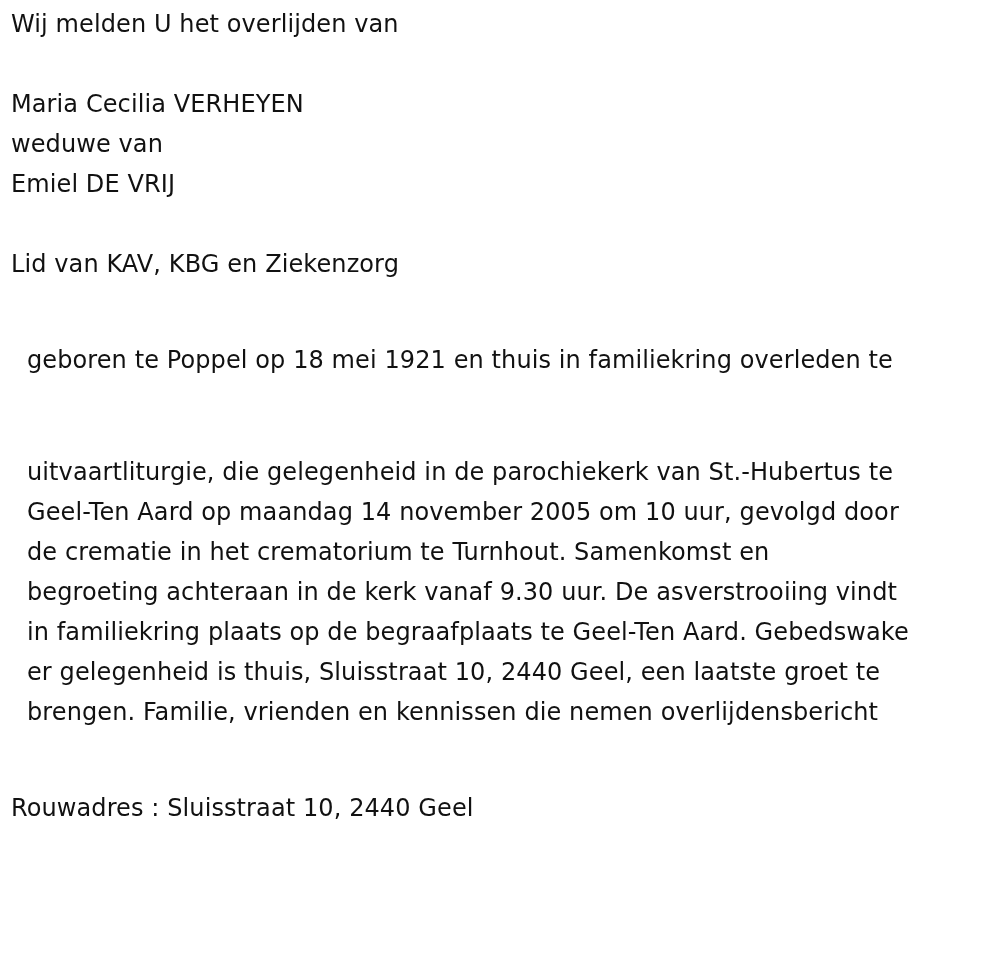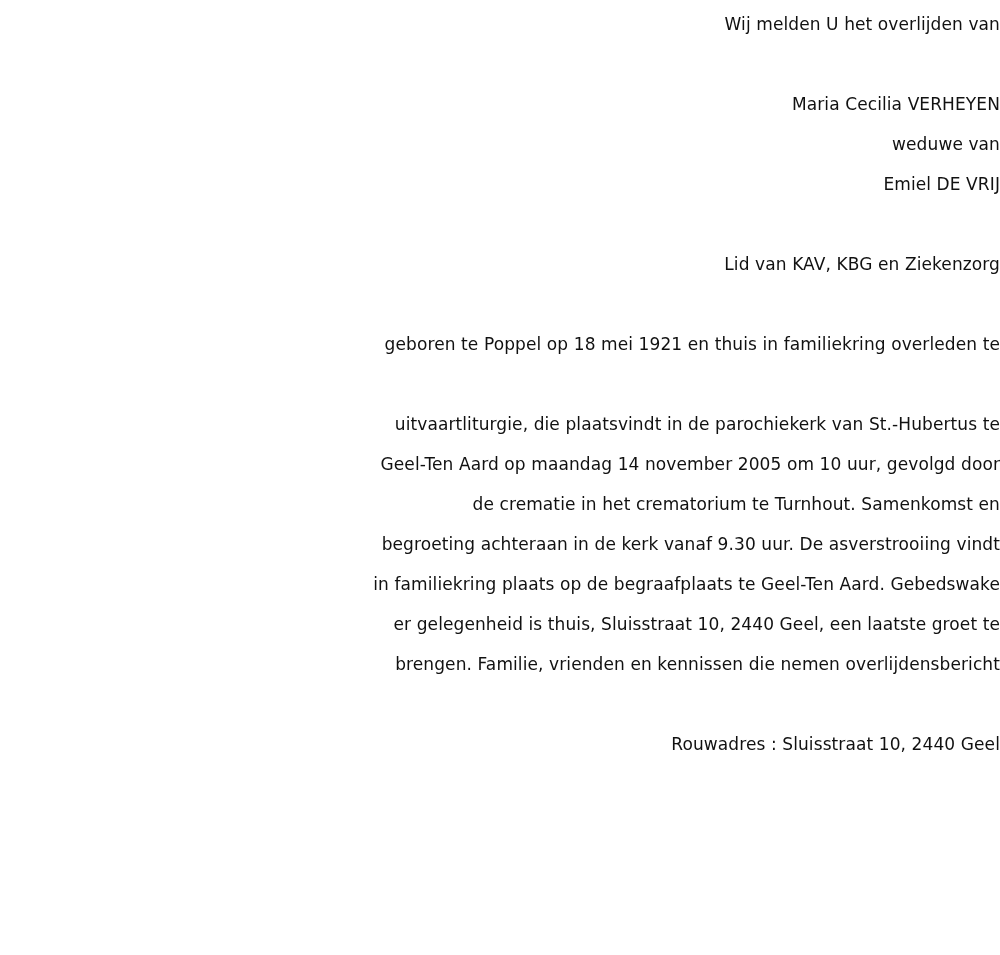--- a/index.html
+++ b/index.html
@@ -4,48 +4,47 @@
 <style>
   html, body { margin: 0; padding: 0; background: #ffffff; }
   body {
     width: 1000px; height: 955px; overflow: hidden;
     font-family: "DejaVu Sans", sans-serif;
     color: #111111;
   }
   .doc {
     position: relative;
     padding: 4px 0 0 11px;
-    font-size: 17px;
+    font-size: 24px;
     line-height: 40px;
     letter-spacing: 0.1px;
-    text-align: right;
   }
   .line { display: block; white-space: nowrap; height: 40px; }
   .blank { height: 40px; }
   .bold { font-weight: normal; }
-  .para { margin: 0; }
+  .para { margin: 16px; }
 </style>
 </head>
 <body>
 
 <div class="doc">
   <span class="line">Wij melden U het overlijden van</span>
   <div class="blank"></div>
   <span class="line bold">Maria Cecilia VERHEYEN</span>
   <span class="line">weduwe van</span>
   <span class="line">Emiel DE VRIJ</span>
   <div class="blank"></div>
   <span class="line">Lid van KAV, KBG en Ziekenzorg</span>
   <div class="blank"></div>
   <div class="para">
     <span class="line">geboren te Poppel op 18 mei 1921 en thuis in familiekring overleden te</span>
   </div>
   <div class="blank"></div>
   <div class="para">
-    <span class="line">uitvaartliturgie, die plaatsvindt in de parochiekerk van St.-Hubertus te</span>
+    <span class="line">uitvaartliturgie, die gelegenheid in de parochiekerk van St.-Hubertus te</span>
     <span class="line">Geel-Ten Aard op maandag 14 november 2005 om 10 uur, gevolgd door</span>
     <span class="line">de crematie in het crematorium te Turnhout. Samenkomst en</span>
     <span class="line">begroeting achteraan in de kerk vanaf 9.30 uur. De asverstrooiing vindt</span>
     <span class="line">in familiekring plaats op de begraafplaats te Geel-Ten Aard. Gebedswake</span>
     <span class="line">er gelegenheid is thuis, Sluisstraat 10, 2440 Geel, een laatste groet te</span>
     <span class="line">brengen. Familie, vrienden en kennissen die nemen overlijdensbericht</span>
   </div>
   <div class="blank"></div>
   <span class="line">Rouwadres : Sluisstraat 10, 2440 Geel</span>
 </div>

